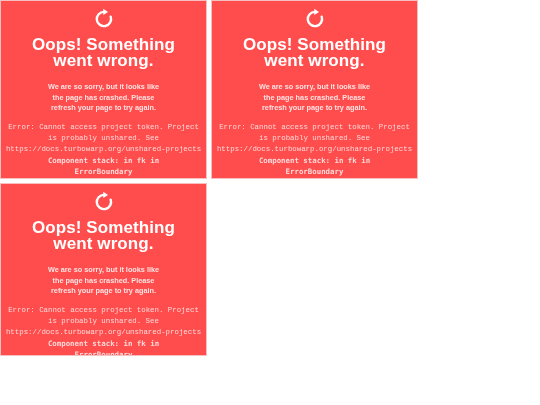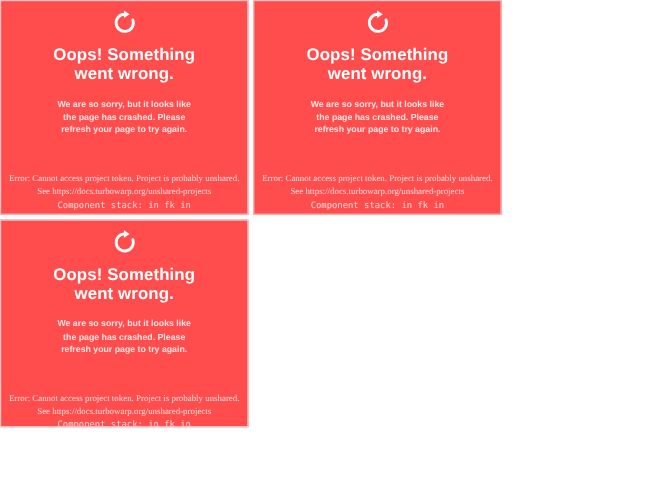--- a/index.html
+++ b/index.html
@@ -53,54 +53,55 @@
   }
   .refresh-icon svg {
     display: block;
     width: 22px;
     height: 22px;
   }
 
   
   .crash-title {
     margin: 7px 18px 0 18px;
-    font-size: 14px;
+    font-size: 17px;
     font-weight: bold;
     line-height: 16px;
     letter-spacing: 0.1px;
     color: #ffffff;
   }
 
   
   .crash-body {
     margin: 13px 26px 0 26px;
     font-size: 7.3px;
     line-height: 10.5px;
     color: #ffe2e2;
     font-weight: bold;
   }
 
   
   .crash-error {
-    margin: 29px 4px 0 4px;
-    font-family: Liberation Serif, serif;
+    margin: 8px 4px 0 4px;
+    font-family: Liberation Mono, monospace;
     font-size: 7.4px;
     line-height: 11.2px;
     color: #ffd9d9;
     white-space: pre-wrap;
     word-break: break-word;
   }
   .crash-stack {
     margin: 0 4px;
     font-family: "DejaVu Sans Mono", "Liberation Mono", monospace;
     font-size: 7.4px;
     line-height: 11.2px;
     color: #ffd9d9;
     white-space: pre-wrap;
     word-break: break-word;
+    font-weight: bold;
   }
 </style>
 </head>
 <body>
 
 <div id="stage">
 
   <div class="crash-frame frame-a">
     <div class="crash-inner">
       <div class="refresh-icon">

